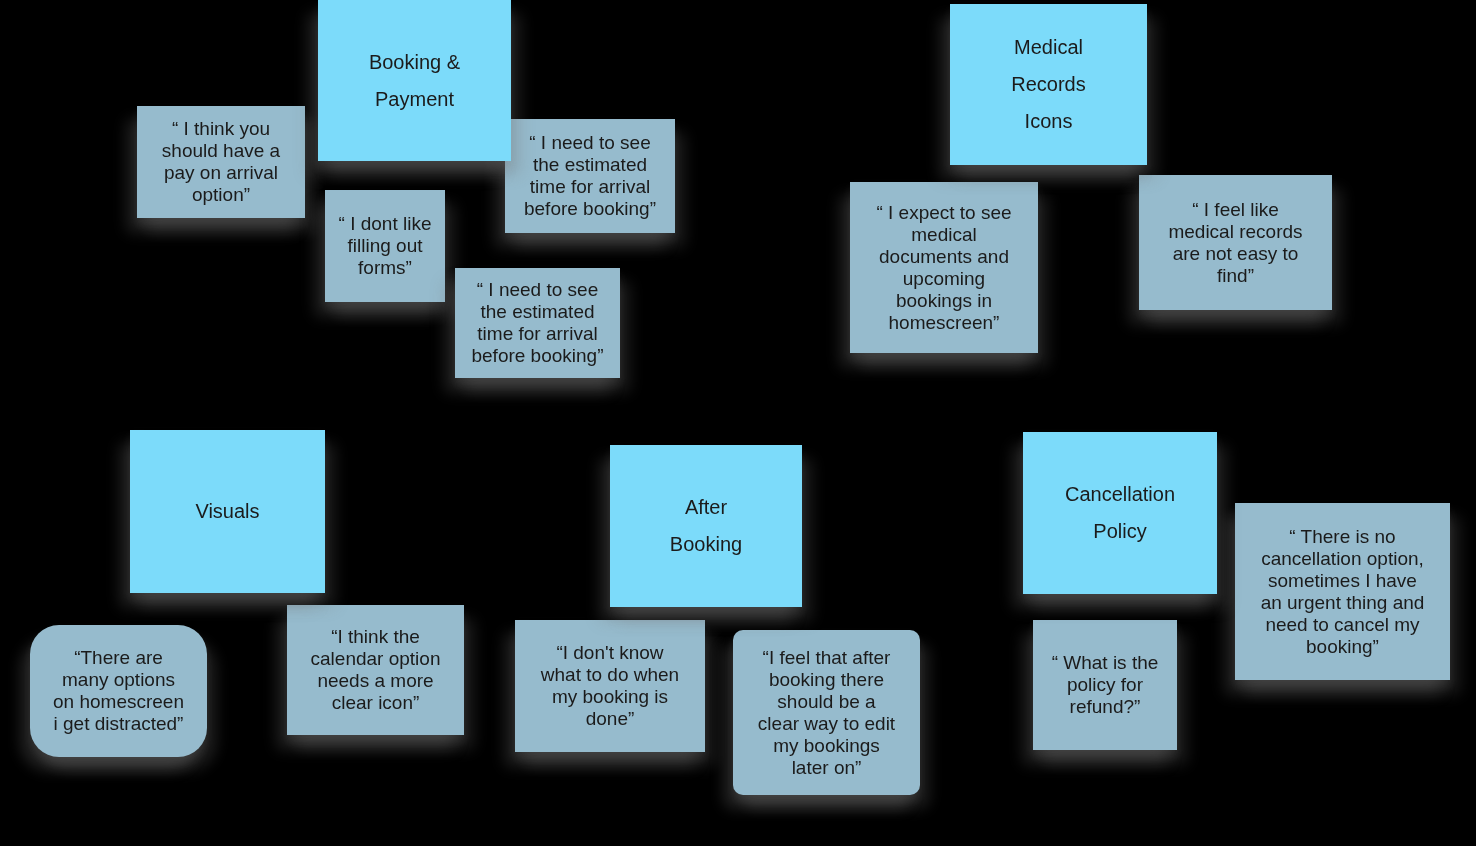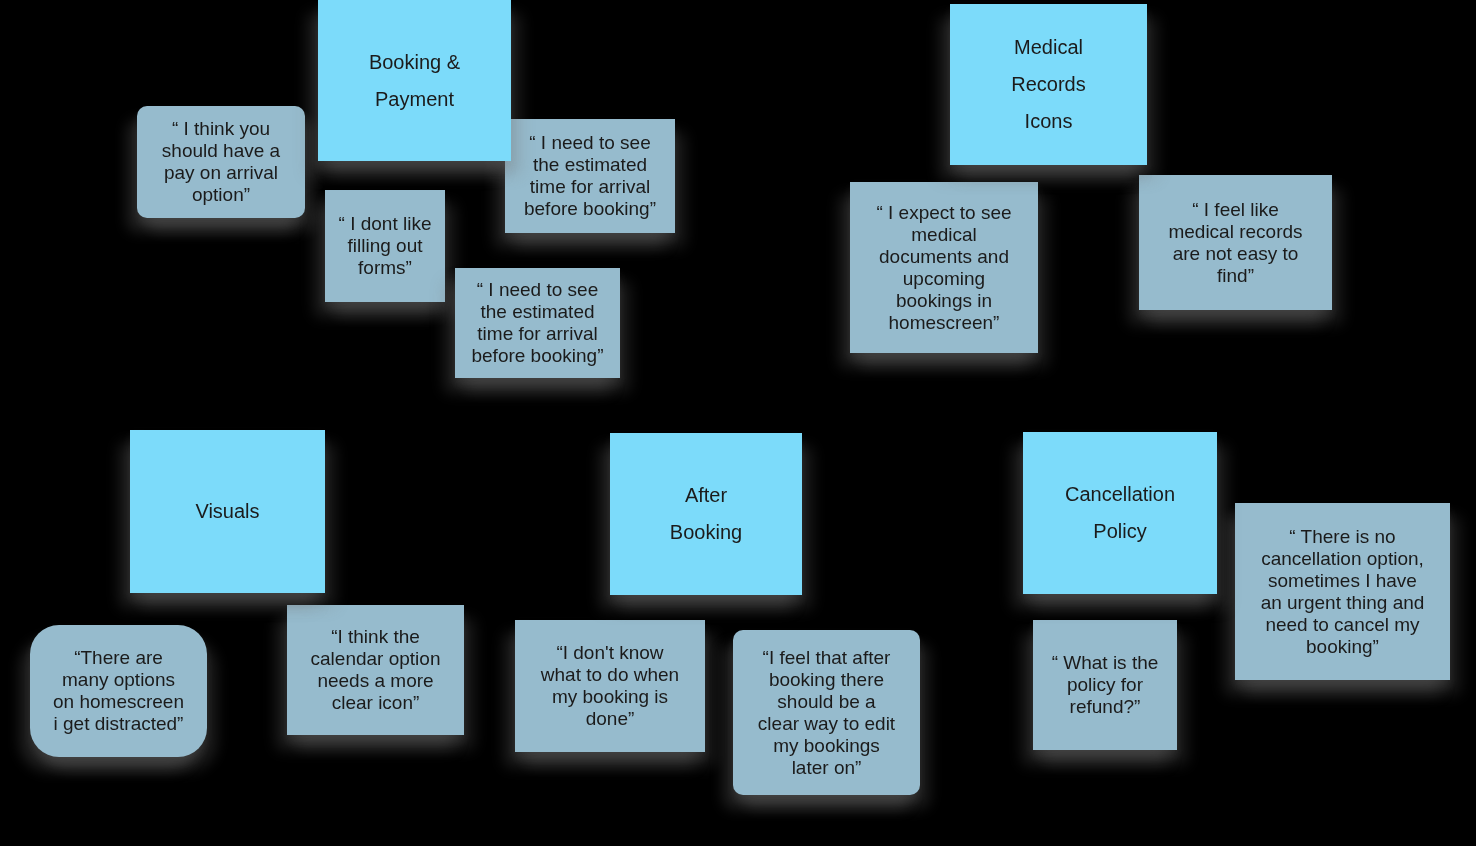--- a/index.html
+++ b/index.html
@@ -44,21 +44,21 @@
 </head>
 <body>
 
 <div class="board">
 
   <div>
     <div class="sticky category" style="left:318px; top:0; width:193px; height:161px;">
       <span class="txt">Booking &amp;
 Payment</span>
     </div>
-    <div class="sticky note" style="left:137px; top:106px; width:168px; height:112px;border-radius:10px;">
+    <div class="sticky note" style="left:137px; top:106px; width:168px; height:112px;">
       <span class="txt">“ I think you
 should have a
 pay on arrival
 option”</span>
     </div>
     <div class="sticky note" style="left:325px; top:190px; width:120px; height:112px;">
       <span class="txt">“ I dont like
 filling out
 forms”</span>
     </div>
@@ -110,21 +110,21 @@
     </div>
     <div class="sticky note" style="left:260px; top:605px; width:177px; height:130px;margin-left:27px;">
       <span class="txt">“I think the
 calendar option
 needs a more
 clear icon”</span>
     </div>
   </div>
 
   <div>
-    <div class="sticky category" style="left:610px; top:433px; width:192px; height:162px;">
+    <div class="sticky category" style="left:610px; top:445px; width:192px; height:162px;">
       <span class="txt">After
 Booking</span>
     </div>
     <div class="sticky note" style="left:515px; top:620px; width:190px; height:132px;">
       <span class="txt">“I don't know
 what to do when
 my booking is
 done”</span>
     </div>
     <div class="sticky note" style="left:733px; top:630px; width:187px; height:165px;border-radius:10px;">

